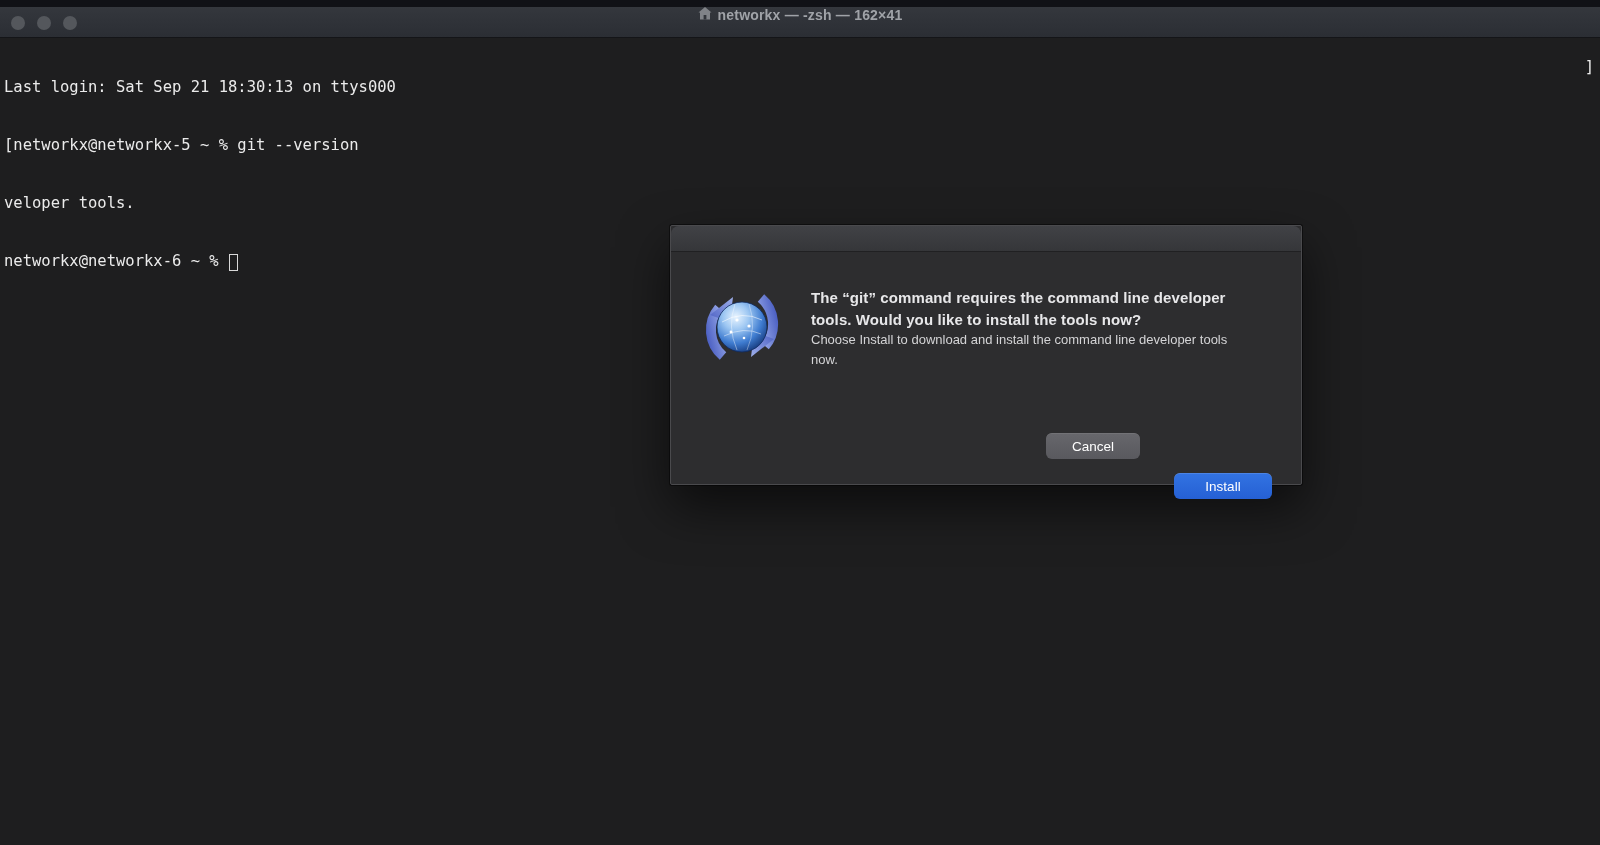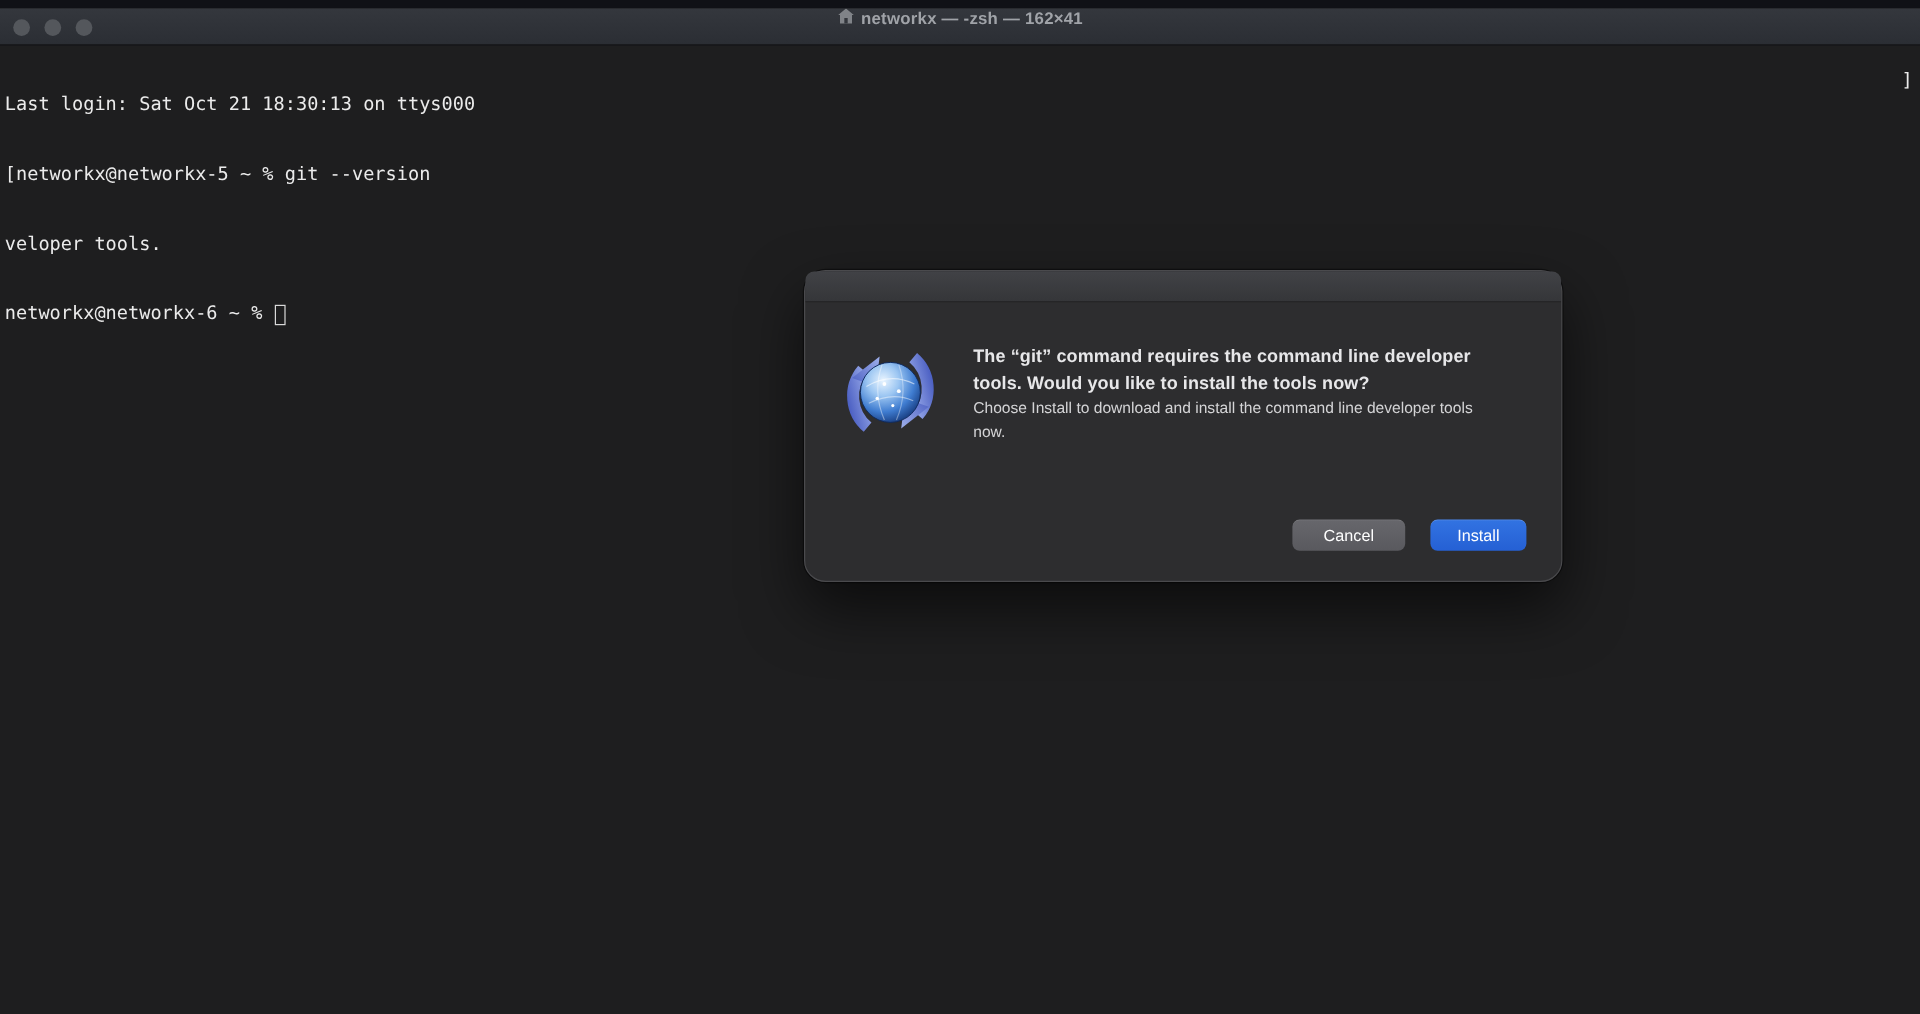--- a/index.html
+++ b/index.html
@@ -41,21 +41,21 @@
     border:1.5px solid #d9d9d9; background:transparent; vertical-align:middle;
   }
   .line-mark-right{
     position:absolute; top:19.4px; right:6px;
     font-family:"DejaVu Sans Mono", monospace; color:#ebebeb;
   }
 
   
   .dialog{
     position:absolute; left:670px; top:225px; width:632px; height:260px;
-    background:#2d2d2f; border-radius:18px;
+    background:#2d2d2f; border-radius:2px;
     border:1px solid #4a4a4d;
     box-shadow:0 22px 50px rgba(0,0,0,.6), 0 0 0 1px rgba(0,0,0,.45);
   }
   .dialog-titlebar{
     position:absolute; left:0; top:0; width:100%; height:26px;
     border-radius:8px 8px 0 0;
     background:linear-gradient(#414246,#353639);
     border-bottom:1px solid #202022;
   }
   .dialog-content{
@@ -64,36 +64,37 @@
   .update-icon{ width:90px; height:90px; flex:0 0 auto; }
   .dialog-text{ width:440px; padding-top:5px; }
   .dialog-headline{
     color:#e7e7e9; font-size:15px; font-weight:bold; line-height:21.5px;
     letter-spacing:.1px;
   }
   .dialog-body{
     color:#d4d4d6; font-size:13px; line-height:19.5px;
   }
   .dialog-buttons{
-    position:absolute; right:29px; top:207px; display:flex; gap:21px;
+    position:absolute; right:29px; top:207px; display:flex; gap:34px;
   }
   .btn{
     height:26px; border:none; border-radius:6px; color:#ffffff;
     font-family:"Liberation Sans", sans-serif; font-size:13.5px;
     display:flex; align-items:center; justify-content:center; cursor:pointer;
   }
   .btn-cancel{
     width:94px;
     background:linear-gradient(#67676c,#59595e);
     box-shadow:inset 0 0.5px 0 rgba(255,255,255,.15);
   }
   .btn-install{
-    width:80px;
+    width:98px;
     background:linear-gradient(#3273e2,#2560d4);
     box-shadow:inset 0 0.5px 0 rgba(255,255,255,.25);
+    margin-top:40px;
   }
 </style>
 </head>
 <body>
 
 <div class="screen-top-strip"></div>
 
 <div class="titlebar">
   <div class="traffic t-close"></div>
   <div class="traffic t-min"></div>
@@ -103,21 +104,21 @@
       <svg viewBox="0 0 14 13" width="14" height="13">
         <path d="M7 0 L13.5 5.5 L12 5.5 L12 12.5 L2 12.5 L2 5.5 L0.5 5.5 Z" fill="#8e9196"></path>
         <rect x="5.6" y="8" width="2.8" height="4.5" fill="#34373d"></rect>
       </svg>
     </span>
     <span>networkx — -zsh — 162×41</span>
   </div>
 </div>
 
 <div class="term">
-  <div class="term-line">Last login: Sat Oct 21 18:30:13 on ttys000</div>
+  <div class="term-line">Last login: Sat Sep 21 18:30:13 on ttys000</div>
   <div class="term-line">[networkx@networkx-5 ~ % git --version</div>
   <div class="term-line">veloper tools.</div>
   <div class="term-line prompt-row">
     <span>networkx@networkx-6 ~ % </span>
     <span class="cursor"></span>
   </div>
   <span class="line-mark-right">]</span>
 </div>
 
 <div class="dialog">

